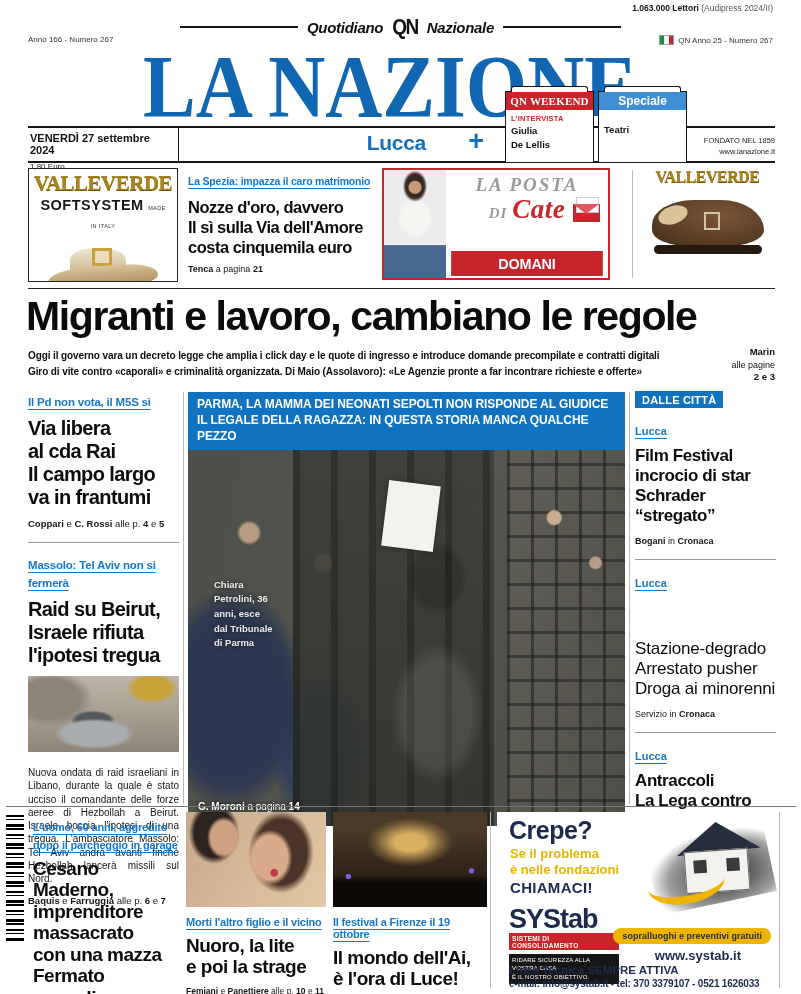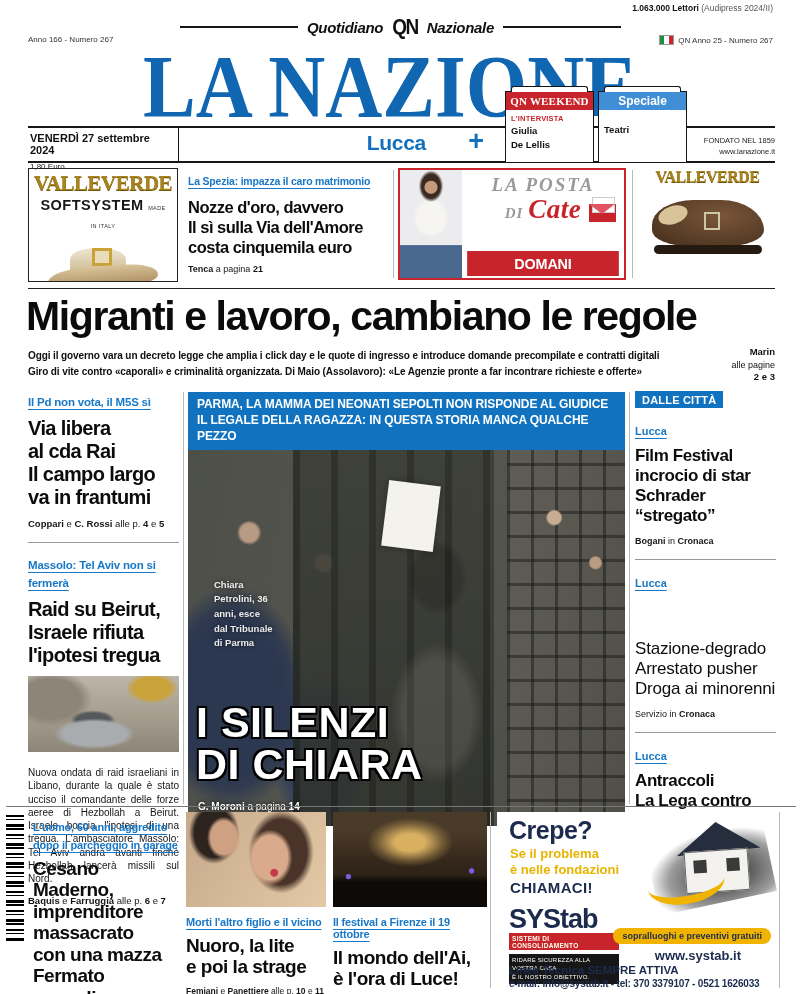--- a/index.html
+++ b/index.html
@@ -59,21 +59,21 @@
                border-radius:50% 45% 45% 50%/80% 70% 60% 60%;transform:rotate(-4deg);}
   .sandal .strap{position:absolute;bottom:16px;left:22px;width:56px;height:26px;background:linear-gradient(#efe6d2,#cbb891);
                  border-radius:45% 45% 10% 10%;}
   .sandal .buckle{position:absolute;bottom:24px;left:44px;width:14px;height:12px;border:3px solid #c9a23a;background:#e9dcba;}
   #teaser{position:absolute;top:171px;left:188px;width:201px;}
   .kicker{color:#1878c8;font-weight:800;text-decoration:underline;text-decoration-thickness:1px;text-underline-offset:3px;}
   #teaser .kicker{font-size:10.5px;letter-spacing:-.2px;}
   #teaser .hl{margin-top:9px;font-size:16.5px;font-weight:800;line-height:1.2;letter-spacing:-.5px;color:#0c0c0c;}
   #teaser .byline{margin-top:7px;font-size:9px;}
   .byline{font-size:9px;color:#161616;}
-  #ad-posta{position:absolute;top:168px;left:398px;width:228px;height:112px;border:2px solid #c8242b;background:#fff;display:flex;box-sizing:border-box;}
+  #ad-posta{position:absolute;top:168px;left:382px;width:228px;height:112px;border:2px solid #c8242b;background:#fff;display:flex;box-sizing:border-box;}
   .posta-photo{width:62px;height:100%;
      background:
        radial-gradient(circle 10px at 50% 16%,#c49a7a 0 60%,transparent 70%),
        radial-gradient(ellipse 17px 22px at 50% 15%,#3a2a22 0 55%,transparent 72%),
        radial-gradient(ellipse 24px 27px at 50% 44%,#f6f5f2 0 58%,transparent 74%),
        linear-gradient(0deg,#49688f 0 30%,transparent 31%),
        #ececef;}
   .posta-right{flex:1;position:relative;text-align:center;overflow:hidden;}
   .posta-l1{font-family:"Liberation Serif",serif;font-style:italic;font-weight:900;color:#9a9a9a;font-size:19px;letter-spacing:2px;margin-top:4px;}
   .posta-l2{font-family:"Liberation Serif",serif;font-style:italic;font-weight:900;margin-top:-2px;}
@@ -331,22 +331,20 @@
 IL LEGALE DELLA RAGAZZA: IN QUESTA STORIA MANCA QUALCHE PEZZO</div>
     <div id="photo-main">
       <div class="door"></div>
       <div class="gate"></div>
       <div class="paper"></div>
       <div id="photo-caption" class="ml">Chiara
 Petrolini, 36
 anni, esce
 dal Tribunale
 di Parma</div>
-      <div id="overlay-title" class="ml">I SILENZI
-DI CHIARA</div>
       <div id="photo-byline"><span class="b">G. Moroni</span><span> a pagina </span><span class="b">14</span></div>
     </div>
   </div>
 
   <div id="col-right">
     <span id="cities-badge">DALLE CITTÀ</span>
     <div class="item">
       <span class="kicker">Lucca</span>
       <div class="hl bold ml">Film Festival
 incrocio di star

